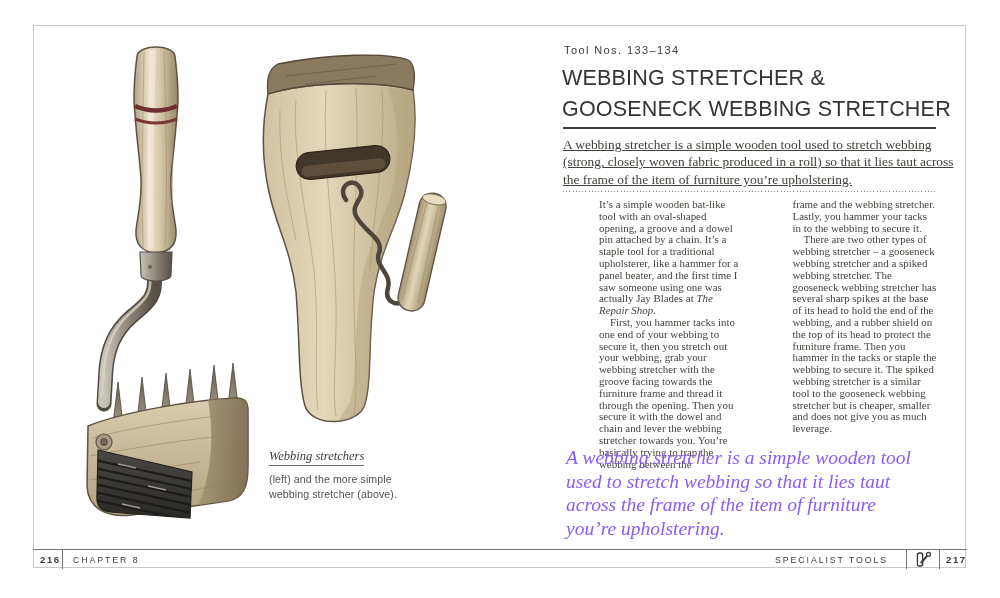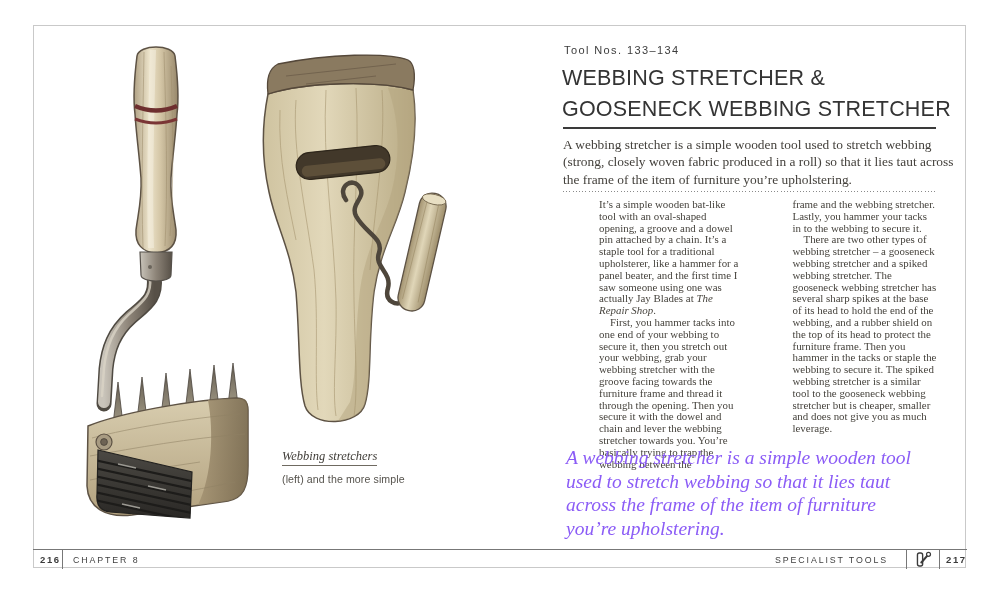--- a/index.html
+++ b/index.html
@@ -7,34 +7,34 @@
          font-family:"Liberation Sans",sans-serif;color:#3b3b3b;}
   .page-frame{position:absolute;left:33px;top:25px;width:933px;height:543px;
               border:1px solid #c9c9c9;background:#ffffff;box-sizing:border-box;}
 
   
   .tool-nos{position:absolute;left:564px;top:44px;font-size:11px;letter-spacing:1.4px;color:#3c3c3c;}
   .page-title{position:absolute;left:562px;top:63px;font-size:21.5px;line-height:31px;
               letter-spacing:0.2px;color:#343434;font-weight:500;}
   .title-rule{position:absolute;left:563px;top:127px;width:373px;height:2px;background:#3a3a3a;}
   .intro{position:absolute;left:563px;top:136px;width:392px;
-         font-family:"Liberation Serif",serif;font-size:13.4px;line-height:17.4px;color:#44413c;}
+         font-family:"Liberation Serif",serif;font-size:13.4px;line-height:17.4px;color:#44413c;text-decoration:underline;}
   .dotted-rule{position:absolute;left:563px;top:191px;width:373px;height:2px;
       background:repeating-linear-gradient(90deg,#8a8a8a 0 1px,transparent 1px 3.2px);
       background-size:100% 1px;background-repeat:no-repeat;background-position:0 0;}
   .columns{position:absolute;left:563px;top:199px;width:374px;display:flex;gap:13px;
            font-family:"Liberation Serif",serif;font-size:10.9px;line-height:11.8px;color:#46433d;}
   .col{width:181px;margin-left:36px;}
   .col p{margin:0;}
   .col p.indent{text-indent:11px;}
   .pull-quote{position:absolute;left:566px;top:446px;font-family:"Liberation Serif",serif;
               font-style:italic;font-size:19.5px;line-height:23.5px;color:#8b5cf6;}
 
   
-  .caption{position:absolute;left:282px;top:446px;width:190px;}
+  .caption{position:absolute;left:269px;top:446px;width:190px;}
   .caption-heading{display:inline-block;font-family:"Liberation Serif",serif;font-style:italic;
                    font-size:12.5px;color:#3f3c37;border-bottom:1px solid #6f6a61;padding-bottom:1px;}
   .caption-body{margin-top:6px;font-size:10.6px;line-height:15px;color:#56534d;letter-spacing:0.1px;}
 
   
   .footer-rule{position:absolute;left:33px;top:549px;width:934px;height:1px;background:#777777;}
   .fdiv{position:absolute;top:549px;width:1px;height:20px;background:#777777;}
   .pgnum{position:absolute;top:554px;font-size:9.5px;font-weight:bold;letter-spacing:1.6px;color:#3b3b3b;}
   .runhead{position:absolute;top:555px;font-size:8.8px;letter-spacing:1.9px;color:#3e3e3e;}
   .footer-icon-box{position:absolute;left:908px;top:550px;width:30px;height:19px;
@@ -186,20 +186,21 @@
       <rect x="153" y="142" width="27" height="120" rx="13" fill="url(#wDowel)" stroke="#5d5244" stroke-width="1.3"></rect>
       <ellipse cx="166.5" cy="148" rx="12" ry="5" fill="#e8dfc3" stroke="#6b5d45" stroke-width="0.8"></ellipse>
       <path d="M160,152 L158,252 M172,152 L174,252" stroke="#9a8a66" stroke-width="0.8" opacity="0.7" fill="none"></path>
     </g>
   </svg>
 
   <div class="caption">
     <div class="caption-heading">Webbing stretchers</div>
     <div class="caption-body">
       <div>(left) and the more simple</div>
+      <div>webbing stretcher (above).</div>
     </div>
   </div>
 
   <div class="tool-nos">Tool Nos. 133–134</div>
 
   <div class="page-title">
     <div>WEBBING STRETCHER &amp;</div>
     <div>GOOSENECK WEBBING STRETCHER</div>
   </div>
   <div class="title-rule"></div>

